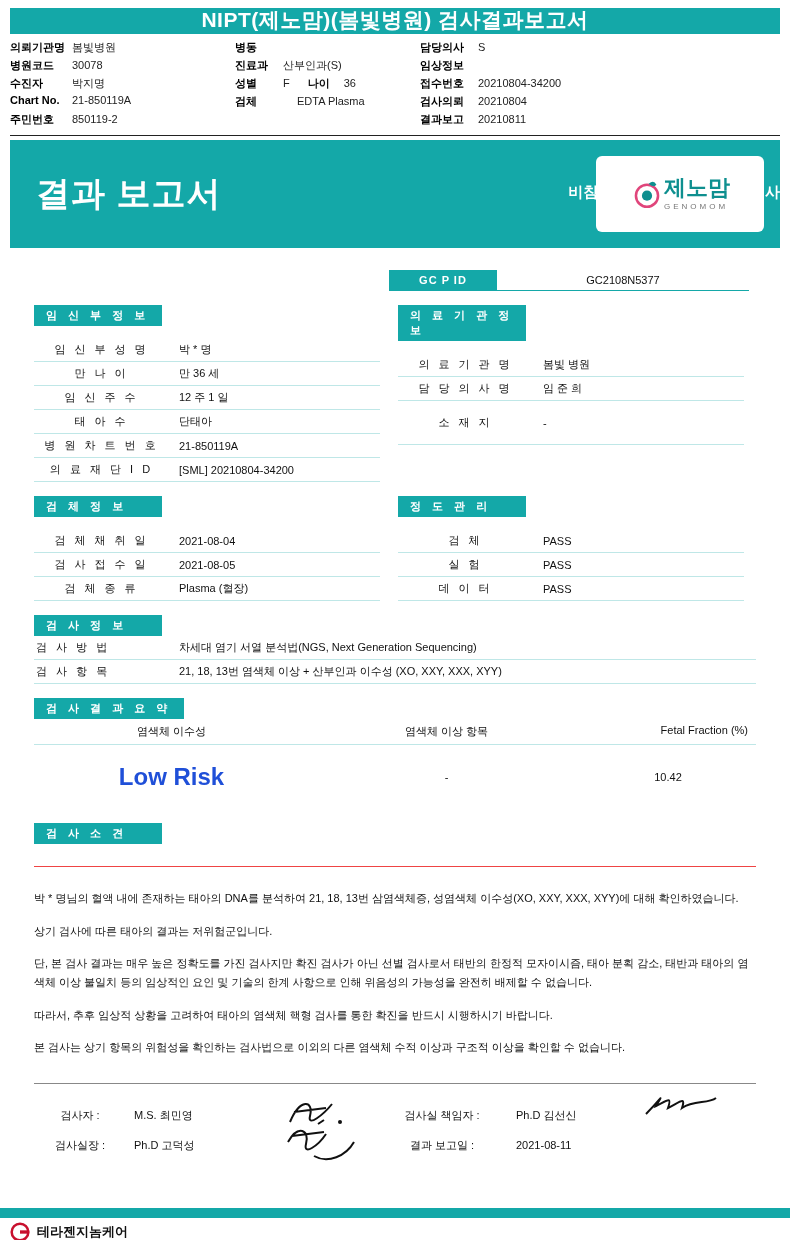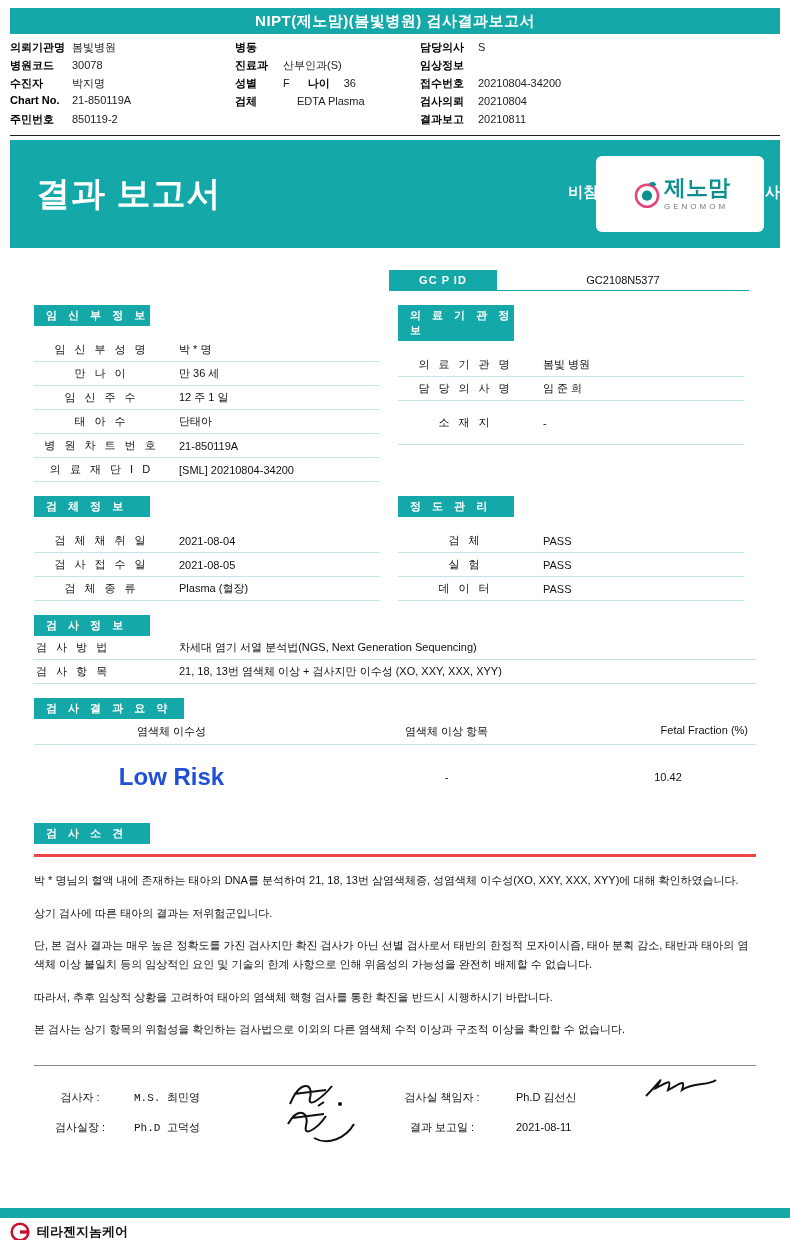--- a/index.html
+++ b/index.html
@@ -13,24 +13,24 @@
     position: relative;
   }
   .page { width:790px; height:1240px; position:relative; }
 
   
   .title-bar {
     margin: 8px 10px 0 10px;
     height: 26px;
     background: #14a8a8;
     color: #ffffff;
-    font-size: 15px;
+    font-size: 21px;
     font-weight: bold;
     display: flex;
-    align-items: center;
+    align-items: flex-end;
     justify-content: center;
     letter-spacing: .5px;
   }
 
   
   .pt-head {
     margin: 6px 10px 0 10px;
     display: flex;
     font-size: 11px;
     padding-bottom: 6px;
@@ -89,21 +89,21 @@
   .gcp-val {
     flex:1; text-align:center; font-size: 11px; padding: 4px 0;
     border-bottom: 1px solid #14a8a8; color:#111;
   }
 
   
   .cols { display:flex; gap: 18px; margin-top: 14px; }
   .col { width: 346px; }
   .sec-head {
     background:#14a8a8; color:#fff; font-weight:bold; font-size:11px;
-    padding: 3px 0 3px 12px; width: 116px; letter-spacing: 4px;
+    padding: 3px 0 3px 12px; width: 128px; letter-spacing: 4px;
   }
   table.kv { width:100%; border-collapse: collapse; margin-top: 12px; }
   table.kv td { font-size: 11px; padding: 4px 2px; border-bottom: 1px solid #bfe7e7; }
   table.kv td.k { width: 135px; text-align:center; color:#111; letter-spacing: 3px; }
   table.kv td.v { padding-left: 10px; color:#111; }
 
   
   .full { margin-top: 14px; }
   table.kv2 { width:100%; border-collapse: collapse; }
   table.kv2 td { font-size:11px; padding: 4px 2px; border-bottom:1px solid #bfe7e7; }
@@ -117,30 +117,30 @@
   }
   .res-c1 { width: 275px; text-align:center; }
   .res-c2 { width: 275px; text-align:center; }
   .res-c3 { width: 168px; text-align:right; padding-right:4px; }
   .res-body { display:flex; align-items:center; height: 64px; }
   .risk { width:275px; text-align:center; color:#1f4fd8; font-size: 24px; font-weight:bold; }
   .res-dash { width: 275px; text-align:center; font-size:11px; }
   .res-ff { width: 168px; text-align:center; font-size:11px; }
 
   
-  .op-wrap { margin-top: 10px; border-top: 3px solid #ef4444; padding-top: 0; }
+  .op-wrap { margin-top: 22px; border-top: 1px solid #ef4444; padding-top: 8px; }
   .op-text { font-size: 11px; line-height: 1.7; margin-top: 14px; }
   .op-text p { margin: 0 0 14px 0; }
 
   
   .sig-sep { border:0; border-top:1px solid #888; margin: 26px 0 0 0; }
   .sig { margin-top: 16px; position: relative; height: 72px; font-size: 11px; }
   .sig-row { display:flex; align-items:center; height: 30px; }
   .sig-lab { width: 92px; text-align:center; }
-  .sig-val { width: 150px; padding-left: 8px; font-family: Liberation Mono, monospace; }
+  .sig-val { width: 150px; padding-left: 8px; }
   .sig-lab2 { width: 132px; text-align:center; }
   .sig-val2 { width: 150px; padding-left: 8px; }
   .sign-img { position:absolute; }
 
   
   .footer { position:absolute; left:0; right:0; bottom: 0; }
   .footer-bar { height: 10px; background:#14a8a8; margin: 0 0 0 0; }
   .footer-co { display:flex; align-items:center; gap: 7px; padding: 4px 0 6px 10px; }
   .footer-logo { width: 20px; height: 20px; }
   .footer-name { font-size: 13px; font-weight: bold; color:#111; }
@@ -343,21 +343,21 @@
     <div class="full">
       <div class="sec-head">검 사 정 보</div>
       <table class="kv2">
         <tbody>
             <tr>
               <td class="k">검  사  방  법</td>
               <td class="v">차세대 염기 서열 분석법(NGS, Next Generation Sequencing)</td>
             </tr>
         <tr>
               <td class="k">검  사  항  목</td>
-              <td class="v">21, 18, 13번 염색체 이상 + 검사지만 이수성 (XO, XXY, XXX, XYY)</td>
+              <td class="v">21, 18, 13번 염색체 이상 + 산부인과 이수성 (XO, XXY, XXX, XYY)</td>
             </tr>
       </tbody>
         </table>
     </div>
 
     <div class="full">
       <div class="sec-head" style="width:150px">검 사 결 과 요 약</div>
       <div class="res-head-row">
         <div class="res-c1">염색체 이수성</div>
         <div class="res-c2">염색체 이상 항목</div>

